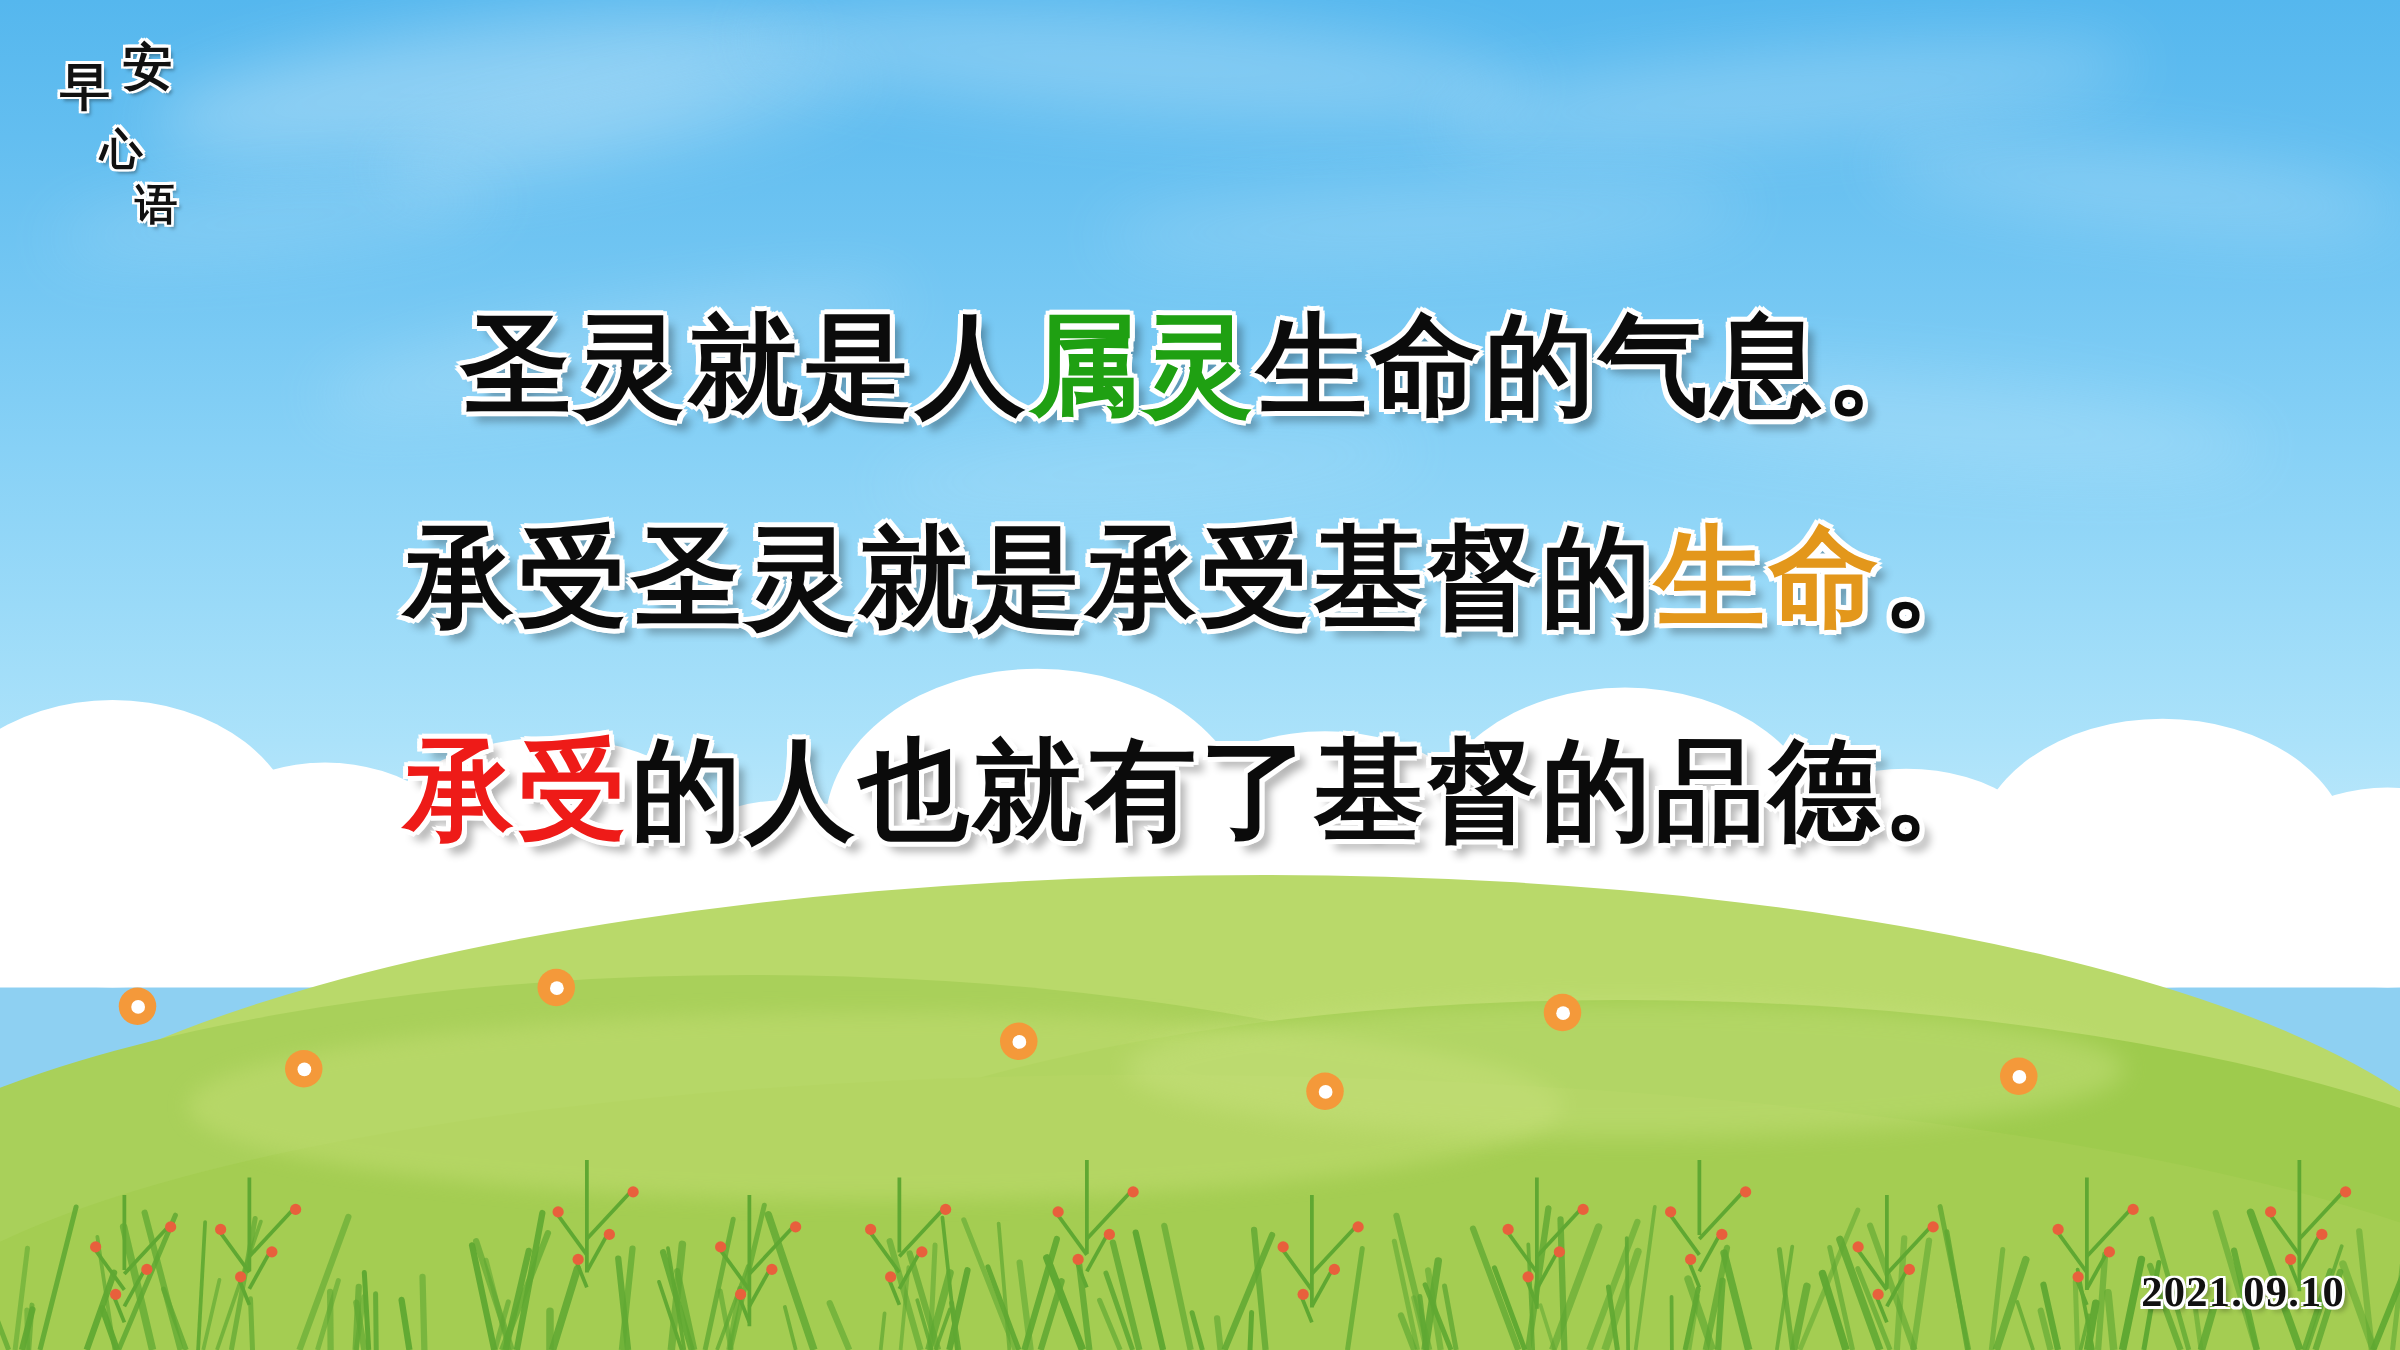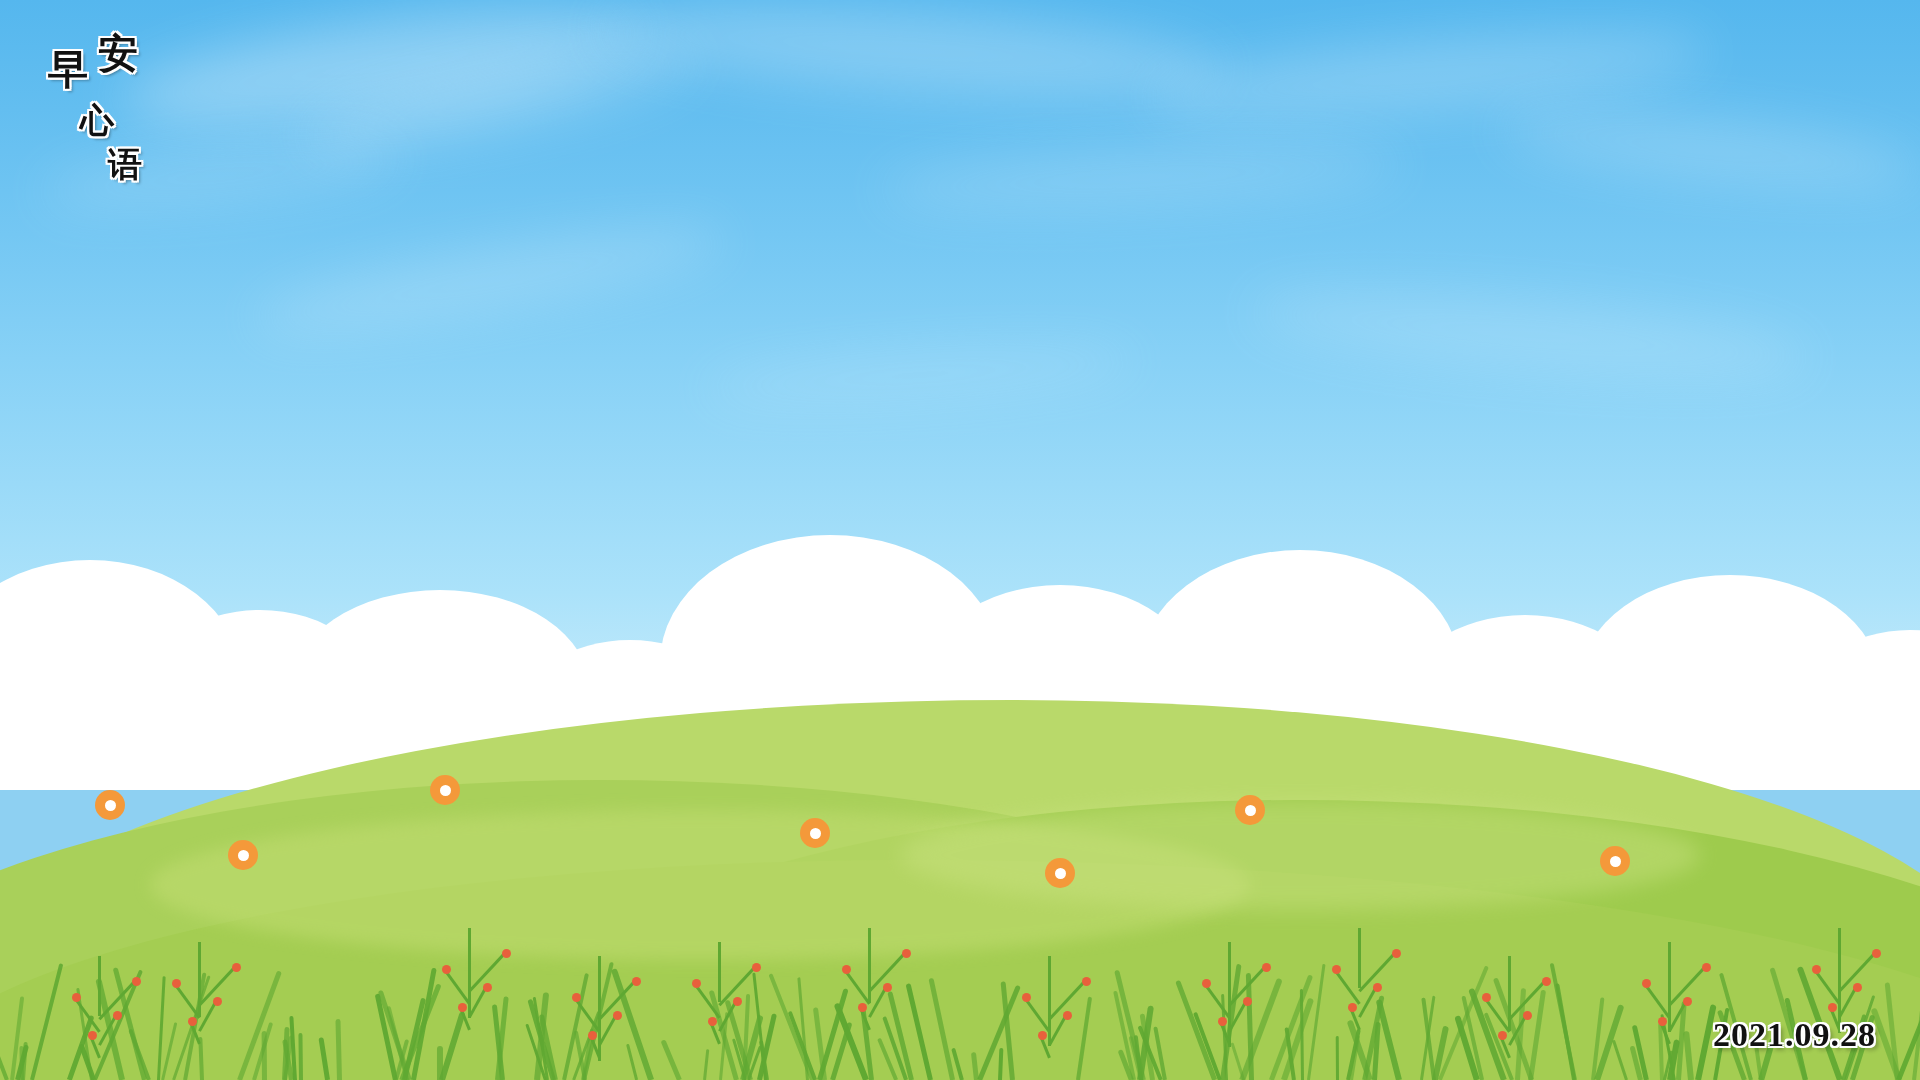--- a/index.html
+++ b/index.html
@@ -579,16 +579,27 @@
       <div class="flower" style="left: 1045px; top: 858px;"></div>
     </div>
 
   <div class="logo">
     <span class="c1">早</span>
     <span class="c2">安</span>
     <span class="c3">心</span>
     <span class="c4">语</span>
   </div>
 
-
-  <div class="date">2021.09.28</div>
+  <div class="quote">
+    <div class="qline">
+      <span>圣灵就是人</span><span class="hl-green">属灵</span><span>生命的气息。</span>
+    </div>
+    <div class="qline">
+      <span>承受圣灵就是承受基督的</span><span class="hl-orange">生命</span><span>。</span>
+    </div>
+    <div class="qline">
+      <span class="hl-red">承受</span><span>的人也就有了基督的品德。</span>
+    </div>
+  </div>
+
+  <div class="date">2021.09.10</div>
 
 </div>
 
 </body></html>

